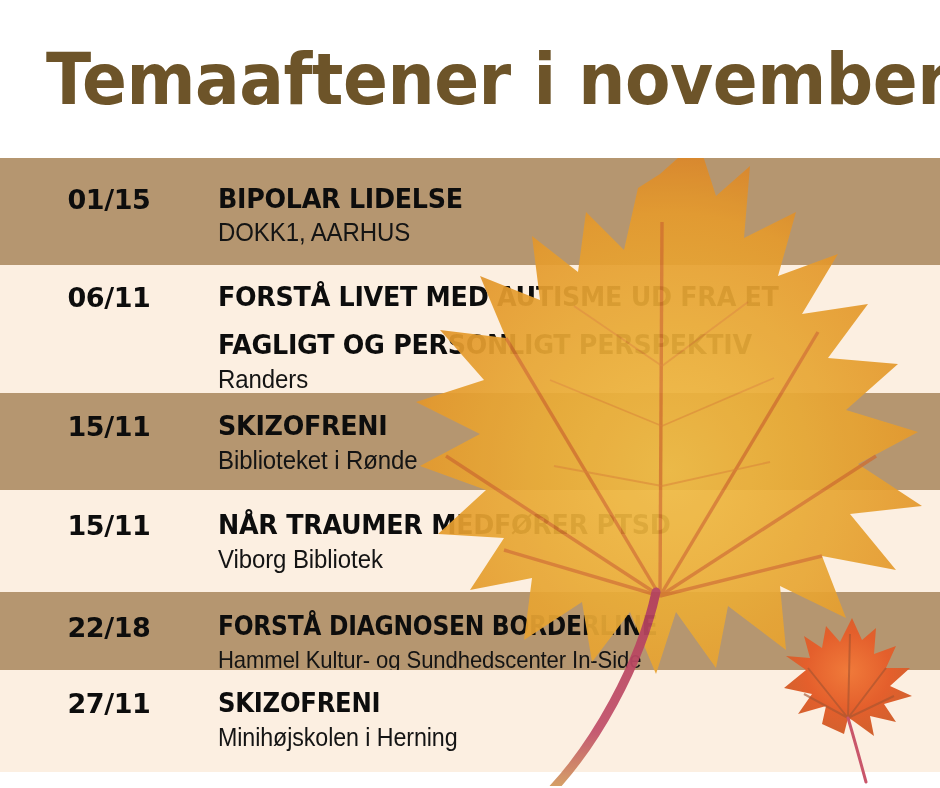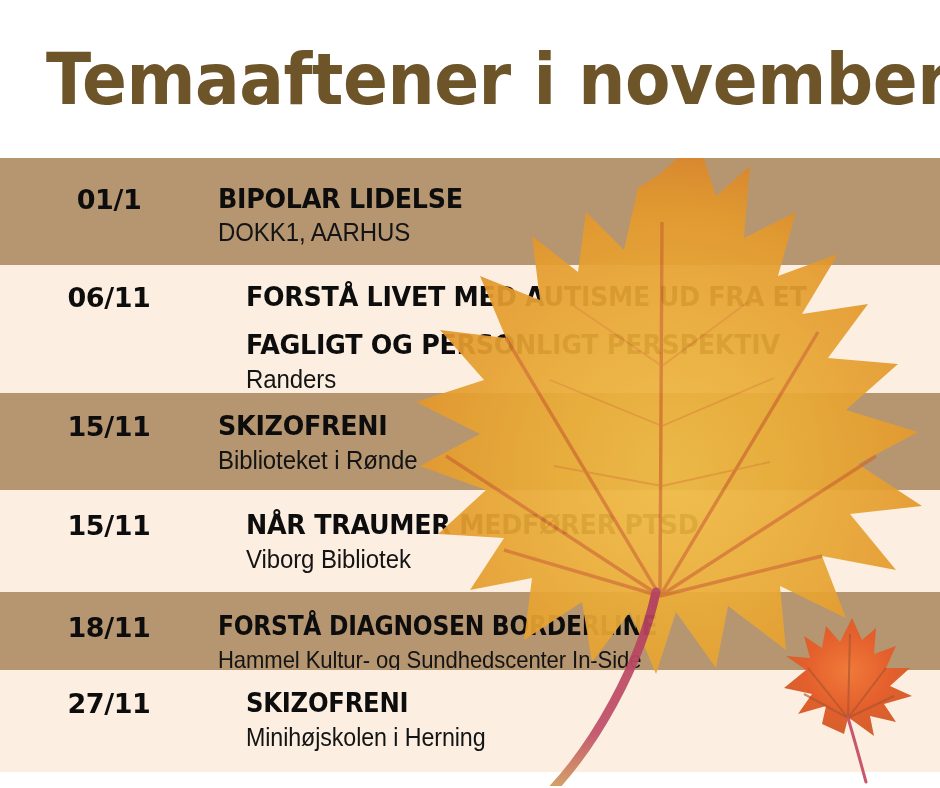--- a/index.html
+++ b/index.html
@@ -54,21 +54,21 @@
     z-index: 2;
   }
   .row {
     position: absolute;
     left: 0;
     width: 940px;
     display: flex;
     align-items: flex-start;
   }
   .row.tan   { background: #b59670; }
-  .row.cream { background: #fcefe1; gap: 28px; }
+  .row.cream { background: #fcefe1; }
 
   .row-date {
     width: 218px;
     flex: 0 0 218px;
     text-align: center;
     color: #0d0d0d;
     font-family: "DejaVu Sans", sans-serif;
     font-weight: 700;
     font-size: 27px;
     letter-spacing: -0.4px;
@@ -154,21 +154,21 @@
 
 <div id="poster">
 
   <div class="header">
     <div class="poster-title">Temaaftener i november</div>
   </div>
 
   <div class="rows">
 
     <div class="row tan" id="row-0">
-      <div class="row-date">01/1</div>
+      <div class="row-date">01/15</div>
       <div class="row-body">
         <div class="row-title">BIPOLAR LIDELSE</div>
         <div class="row-sub">DOKK1, AARHUS</div>
       </div>
     </div>
 
     <div class="row cream" id="row-1">
       <div class="row-date">06/11</div>
       <div class="row-body">
         <div class="row-title">FORSTÅ LIVET MED AUTISME UD FRA ET</div>
@@ -187,21 +187,21 @@
 
     <div class="row cream" id="row-3">
       <div class="row-date">15/11</div>
       <div class="row-body">
         <div class="row-title">NÅR TRAUMER MEDFØRER PTSD</div>
         <div class="row-sub">Viborg Bibliotek</div>
       </div>
     </div>
 
     <div class="row tan" id="row-4">
-      <div class="row-date">18/11</div>
+      <div class="row-date">22/18</div>
       <div class="row-body">
         <div class="row-title">FORSTÅ DIAGNOSEN BORDERLINE</div>
         <div class="row-sub">Hammel Kultur- og Sundhedscenter In-Side</div>
       </div>
     </div>
 
     <div class="row cream" id="row-5">
       <div class="row-date">27/11</div>
       <div class="row-body">
         <div class="row-title">SKIZOFRENI</div>

